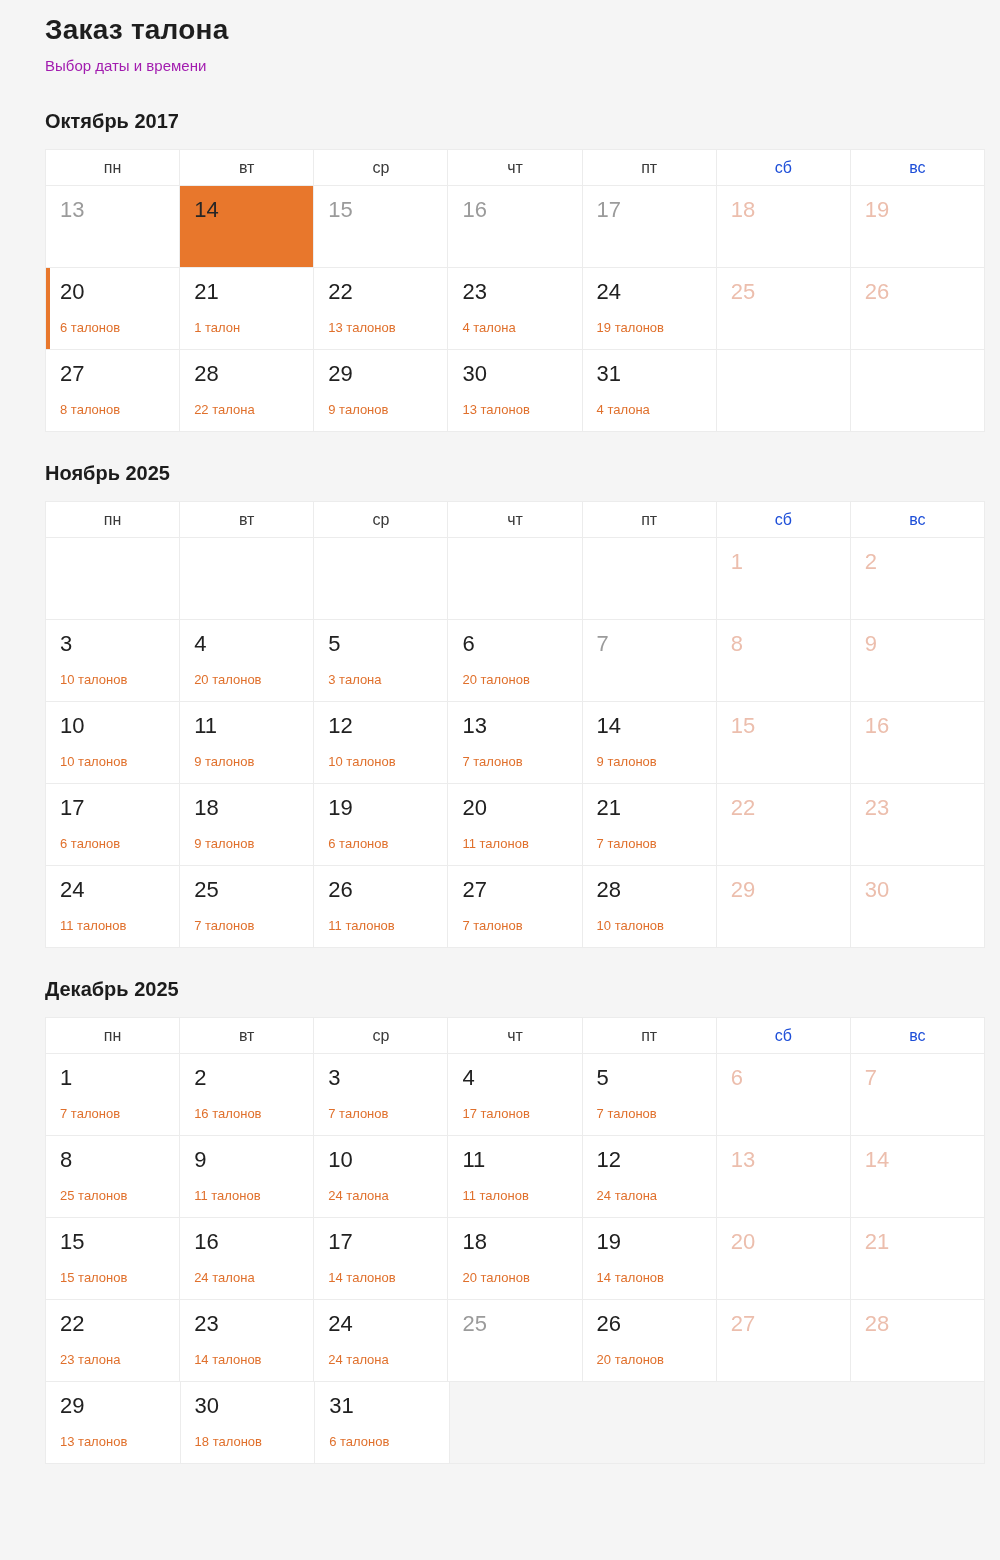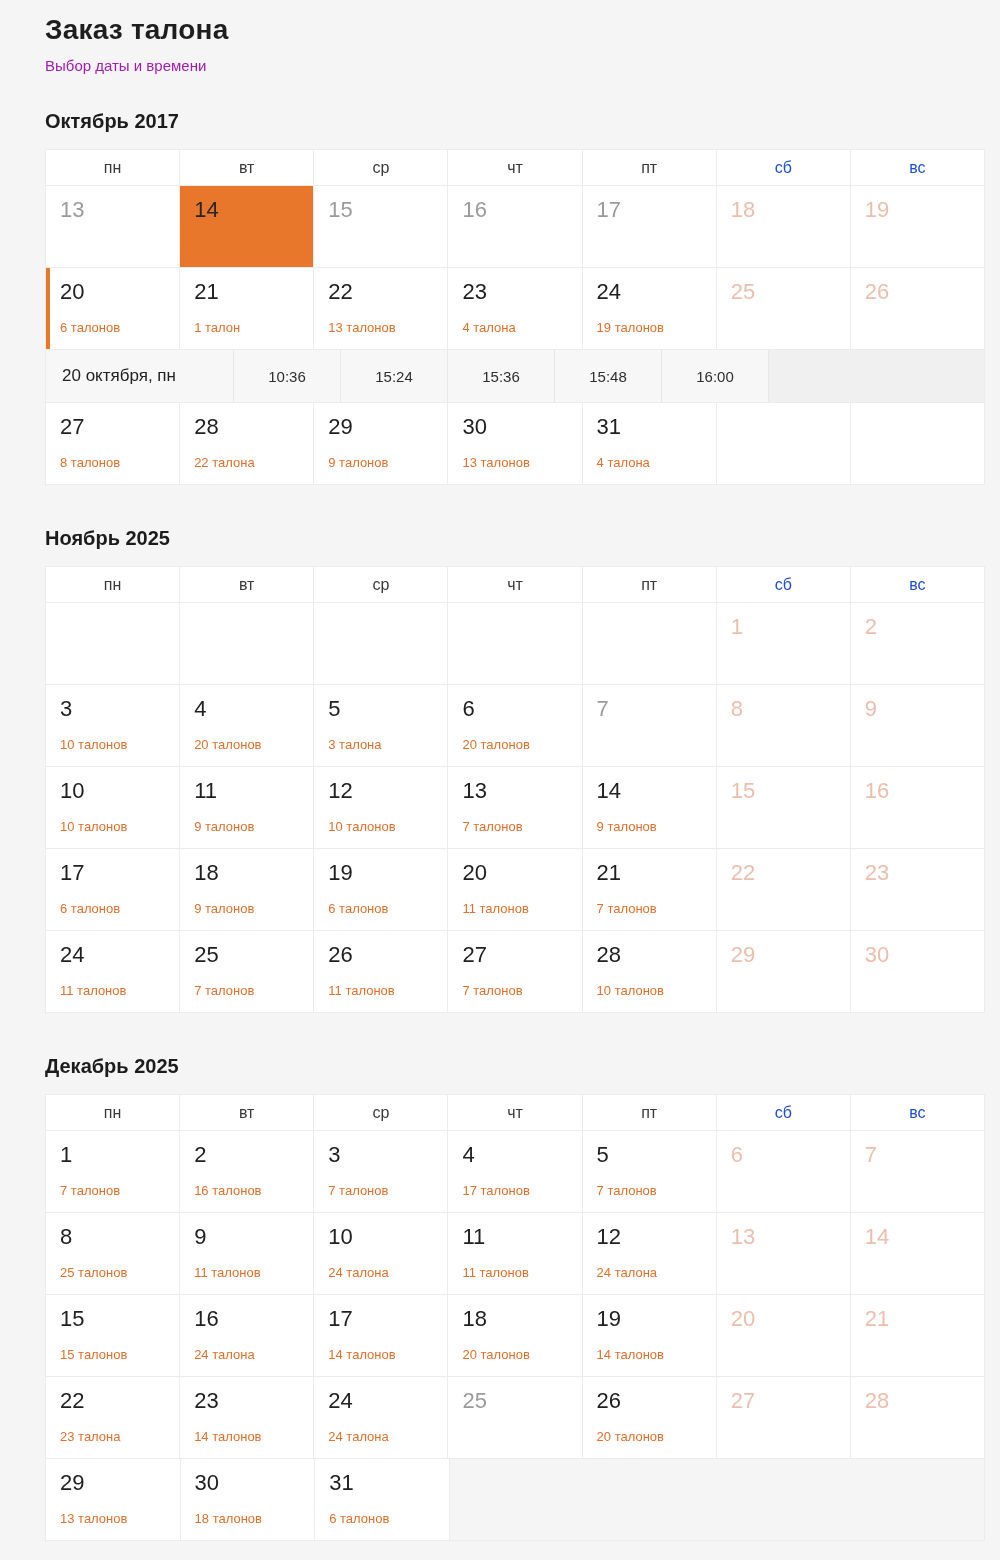--- a/index.html
+++ b/index.html
@@ -7,21 +7,21 @@
     width:1000px;
     background:#F5F5F5;
     font-family:"Liberation Sans", sans-serif;
     color:#212121;
     box-sizing:border-box;
     padding:14px 15px 12px 45px;
   }
   .page-title{font-size:28px;font-weight:700;margin:0 0 11px;color:#1E1E1E;letter-spacing:.2px;}
   .page-subtitle{font-size:15px;margin:0;color:#a21caf;}
   .page-header{margin-bottom:36px;}
-  .month-block + .month-block{margin-top:42px;}
+  .month-block + .month-block{margin-top:30px;}
   .month-title{font-size:20px;font-weight:700;margin:0 0 16px;color:#1C1C1C;}
   .cal{background:#FFFFFF;border:1px solid #ECECEC;}
   .cal-row{display:flex;}
   .cal-row + .cal-row{border-top:1px solid #ECECEC;}
   .head-cell{
     flex:1 1 0;height:35px;display:flex;align-items:center;justify-content:center;
     font-size:16px;color:#3A3A3A;background:#FFF;
   }
   .head-cell + .head-cell, .day-cell + .day-cell{border-left:1px solid #ECECEC;}
   .head-cell.wk{color:#1d4ed8;}
@@ -115,29 +115,20 @@
             <span class="day-num">24</span>
             <div class="tickets">19 талонов</div>
           </div>
           <div class="day-cell state-weekend">
             <span class="day-num">25</span>
           </div>
           <div class="day-cell state-weekend">
             <span class="day-num">26</span>
           </div>
         </div>
-        <div class="cal-row times-row">
-          <div class="times-label">20 октября, пн</div>
-          <div class="time-slot">10:36</div>
-          <div class="time-slot">15:24</div>
-          <div class="time-slot">15:36</div>
-          <div class="time-slot">15:48</div>
-          <div class="time-slot">16:00</div>
-          <div class="times-filler"></div>
-        </div>
         <div class="cal-row">
           <div class="day-cell state-available">
             <span class="day-num">27</span>
             <div class="tickets">8 талонов</div>
           </div>
           <div class="day-cell state-available">
             <span class="day-num">28</span>
             <div class="tickets">22 талона</div>
           </div>
           <div class="day-cell state-available">

